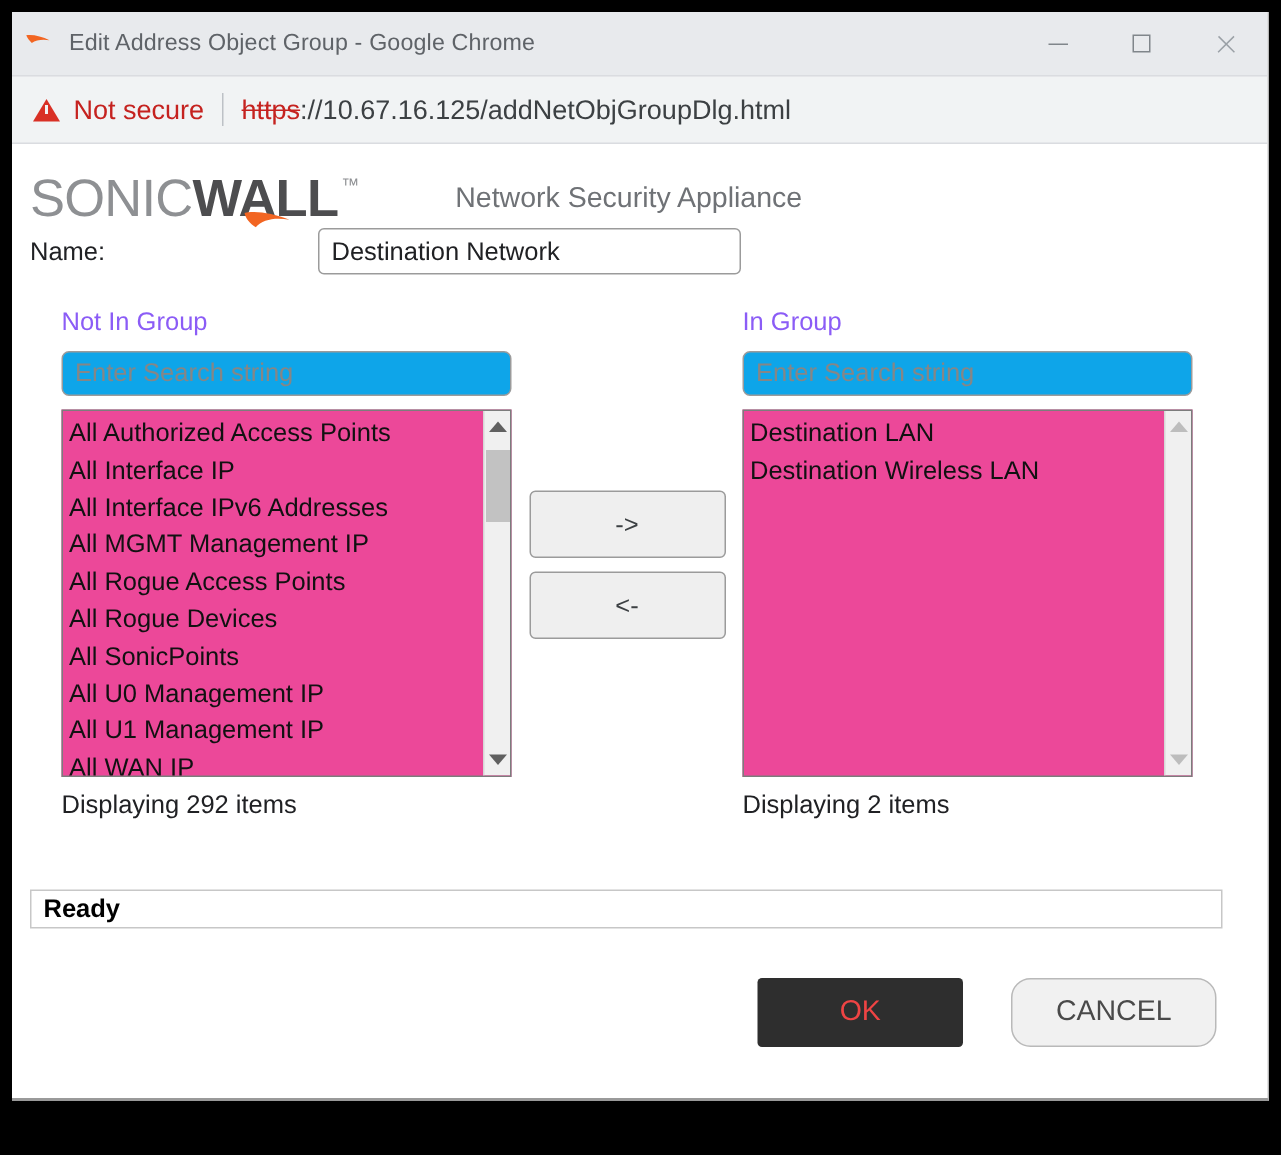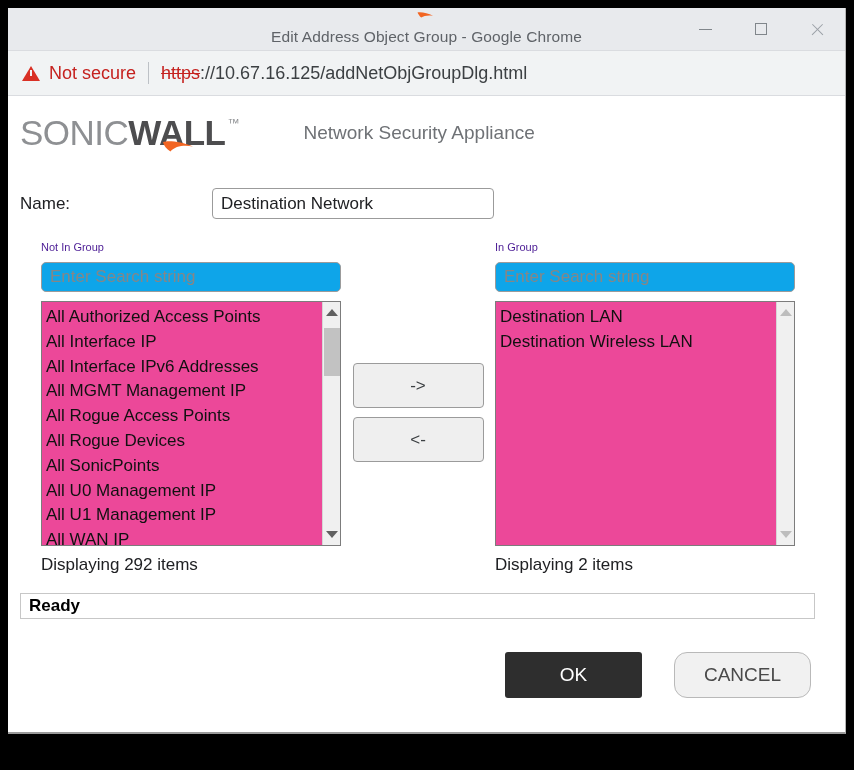--- a/index.html
+++ b/index.html
@@ -29,21 +29,20 @@
   }
 
   
   #titlebar {
     position: relative;
     height: 42px;
     background: #e8eaed;
     border-bottom: 1px solid #dadce0;
     display: flex;
     align-items: center;
-    flex-direction: column;
   }
   #favicon {
     width: 20px;
     height: 20px;
     margin-left: 8px;
     margin-right: 10px;
     flex: 0 0 auto;
     position: relative;
   }
   #title-text {
@@ -200,21 +199,20 @@
     font-size: 19px;
     color: #6f7276;
     margin-left: 24px;
     white-space: nowrap;
   }
 
   
   #name-row {
     display: flex;
     align-items: center;
-    margin-top: 36px;
     padding-left: 12px;
   }
   #name-label {
     font-size: 17px;
     color: #202124;
     width: 192px;
   }
   #name-input {
     width: 282px;
     height: 31px;
@@ -232,22 +230,22 @@
   
   #panels {
     position: relative;
     margin-top: 22px;
     padding-left: 33px;
     display: flex;
     align-items: flex-start;
   }
   .panel { width: 300px; }
   .panel-title {
-    font-size: 11px;
-    color: #4c1d95;
+    font-size: 17px;
+    color: #8b5cf6;
     margin-bottom: 9px;
   }
   .panel-search {
     width: 300px;
     height: 30px;
     box-sizing: border-box;
     border: 1px solid #9b9b9b;
     border-radius: 5px;
     background: #0ea5e9;
     font-size: 17px;
@@ -372,21 +370,21 @@
     display: flex;
     justify-content: flex-end;
     padding-right: 34px;
   }
   #ok-button {
     width: 137px;
     height: 46px;
     background: #2e2e2e;
     border: none;
     border-radius: 3px;
-    color: #ffffff;
+    color: #ef4444;
     font-size: 19px;
     font-family: "Liberation Sans", sans-serif;
     cursor: pointer;
     padding: 0;
   }
   #cancel-button {
     width: 137px;
     height: 46px;
     margin-left: 32px;
     background: #f1f1f1;

